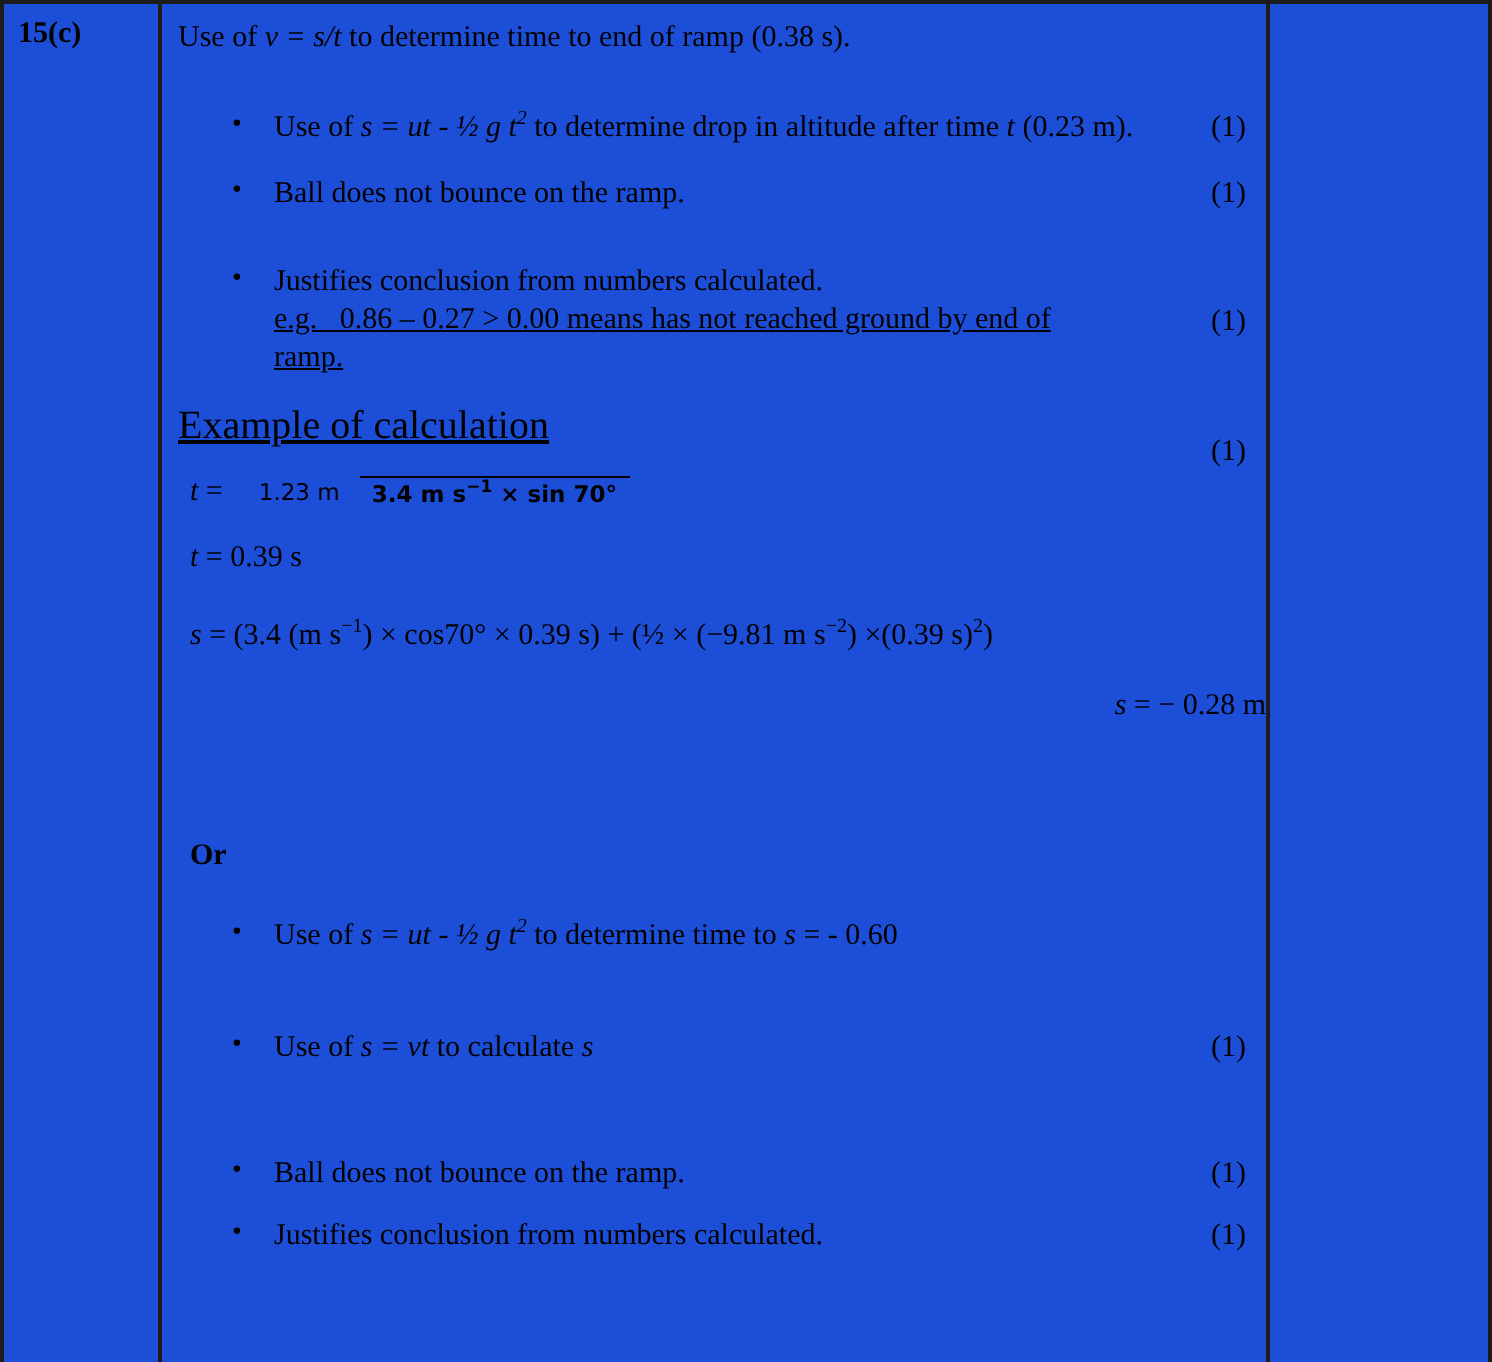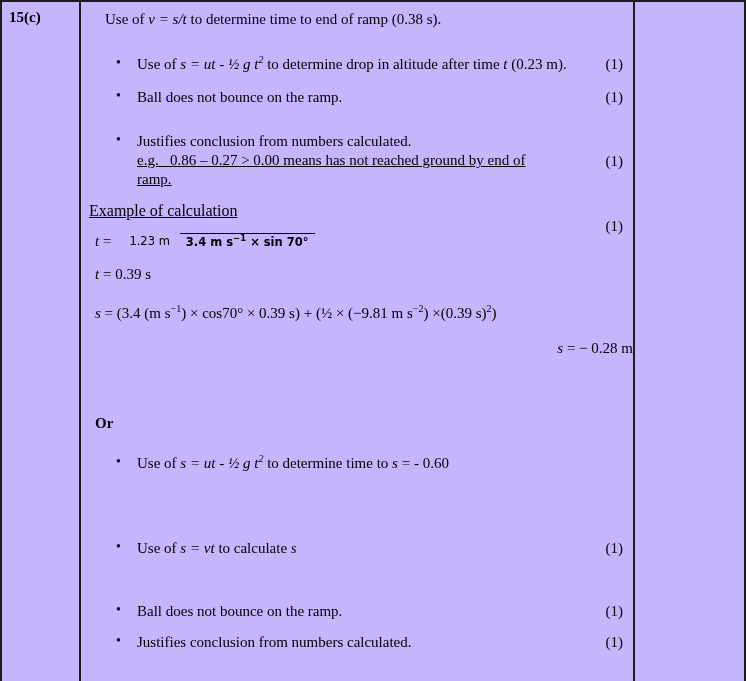--- a/index.html
+++ b/index.html
@@ -11,21 +11,21 @@
     color: #000;
     width: 746px;
   }
   .sheet {
     width: 746px;
     height: 681px;
     border: 2px solid #1c1c1c;
     border-bottom: none;
     display: flex;
     overflow: hidden;
-    background: #c4b5fd;
+    background: #1d4ed8;
   }
   .qcol {
     width: 79px;
     border-right: 2px solid #1c1c1c;
     padding: 6px 6px 0 7px;
     flex: none;
   }
   .qnum { font-weight: bold; }
   .ccol {
     flex: 1;
@@ -42,23 +42,23 @@
 
   
   .brow { position: relative; padding-left: 48px; padding-right: 44px; }
   .marker { position: absolute; left: 27px; top: -1px; font-size: 14px; }
   .marker::before { content: "\2022"; }
   .mark { position: absolute; right: 10px; top: 0; white-space: nowrap; }
   .mark-mid { top: 20px; }
   .egline { white-space: pre-wrap; text-decoration: underline; }
 
   
-  .introline { margin-left: 16px; padding-right: 63px; }
+  .introline { margin-left: 0; padding-right: 63px; }
   .hrow { position: relative; margin-top: 12px; padding-right: 44px; }
-  .heading { font-size: 16px; text-decoration: underline; text-align: right; }
+  .heading { font-size: 20px; text-decoration: underline; text-align: right; }
   .hrow .mark { top: 16px; }
 
   .fracrow { display: flex; align-items: center; margin-top: 10px; margin-left: 6px; }
   .frac { display: inline-flex; flex-direction: row; align-items: center; margin-left: 8px; }
   .fnum, .fden {
     font-family: "DejaVu Sans", sans-serif;
     font-size: 11.5px;
     line-height: 1.25;
   }
   .fnum { padding: 0 10px 1px 10px; }
@@ -67,21 +67,21 @@
 
   .tres  { margin-top: 14px; margin-left: 6px; }
   .sline { margin-top: 20px; margin-left: 6px; }
   .sres  { margin-top: 16px; margin-left: 8px; text-align: right; }
   .orrow { margin-top: 56px; margin-left: 6px; font-weight: bold; }
 
   .b1 { margin-top: 26px; }
   .b2 { margin-top: 14px; }
   .b3 { margin-top: 24px; }
   .c1 { margin-top: 20px; }
-  .c2 { margin-top: 66px; }
+  .c2 { margin-top: 37px; }
   .c3 { margin-top: 44px; }
   .c4 { margin-top: 12px; }
 </style>
 </head>
 <body>
 
 <div class="sheet">
 
   <div class="qcol">
     <span class="qnum">15(c)</span>

